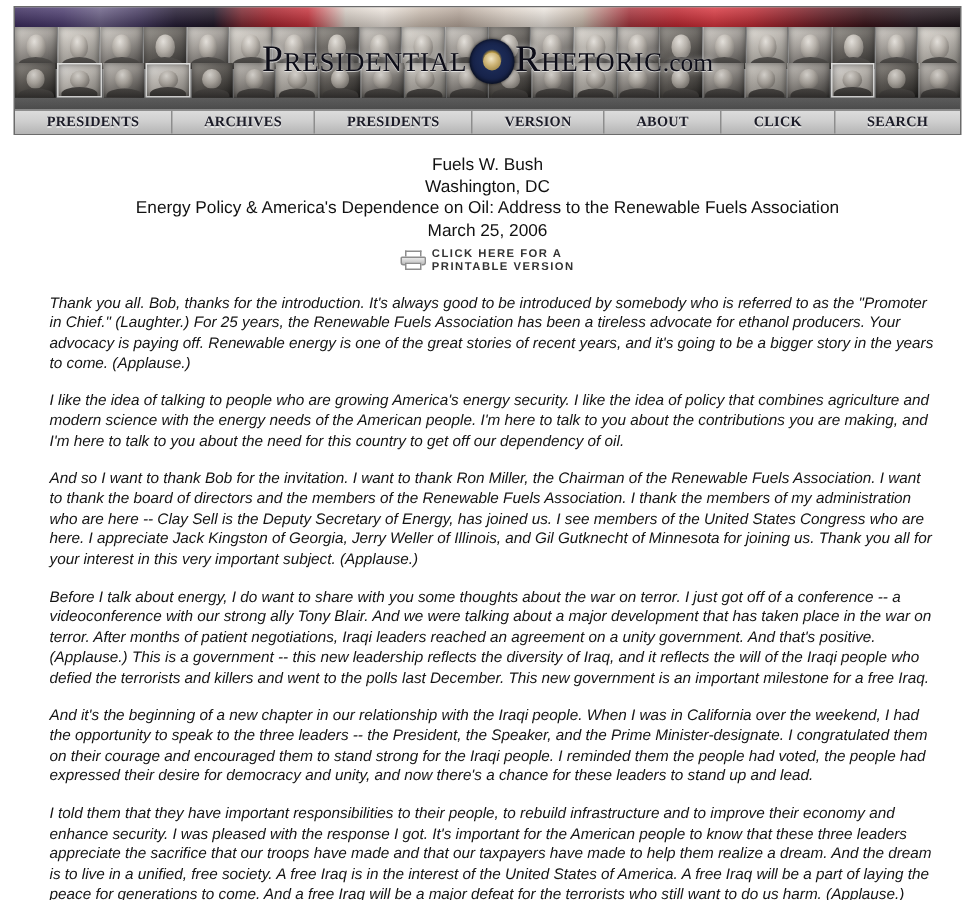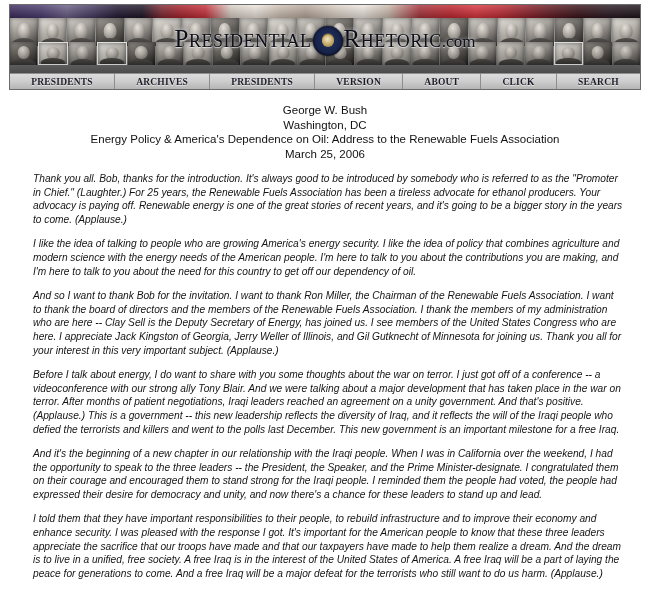--- a/index.html
+++ b/index.html
@@ -299,25 +299,36 @@
     <div class="nav-item">ARCHIVES</div>
     <div class="nav-item">PRESIDENTS</div>
     <div class="nav-item">VERSION</div>
     <div class="nav-item">ABOUT</div>
     <div class="nav-item">CLICK</div>
     <div class="nav-item">SEARCH</div>
   </div>
 </div>
 
 <div id="speech-head">
-  <span class="line">George W. Bush</span>
+  <span class="line">Fuels W. Bush</span>
   <span class="line">Washington, DC</span>
   <span class="line">Energy Policy &amp; America's Dependence on Oil: Address to the Renewable Fuels Association</span>
   <span class="line">March 25, 2006</span>
 
+  <div id="printable">
+    <div id="printer-icon">
+      <div class="p-top"></div>
+      <div class="p-body"></div>
+      <div class="p-out"></div>
+    </div>
+    <div id="printable-label">
+      <span>CLICK HERE FOR A</span>
+      <span>PRINTABLE VERSION</span>
+    </div>
+  </div>
 </div>
 
 <div id="speech-body">
   <p>Thank you all. Bob, thanks for the introduction. It's always good to be introduced by somebody who is referred to as the "Promoter in Chief." (Laughter.) For 25 years, the Renewable Fuels Association has been a tireless advocate for ethanol producers. Your advocacy is paying off. Renewable energy is one of the great stories of recent years, and it's going to be a bigger story in the years to come. (Applause.)</p>
   <p>I like the idea of talking to people who are growing America's energy security. I like the idea of policy that combines agriculture and modern science with the energy needs of the American people. I'm here to talk to you about the contributions you are making, and I'm here to talk to you about the need for this country to get off our dependency of oil.</p>
   <p>And so I want to thank Bob for the invitation. I want to thank Ron Miller, the Chairman of the Renewable Fuels Association. I want to thank the board of directors and the members of the Renewable Fuels Association. I thank the members of my administration who are here -- Clay Sell is the Deputy Secretary of Energy, has joined us. I see members of the United States Congress who are here. I appreciate Jack Kingston of Georgia, Jerry Weller of Illinois, and Gil Gutknecht of Minnesota for joining us. Thank you all for your interest in this very important subject. (Applause.)</p>
   <p>Before I talk about energy, I do want to share with you some thoughts about the war on terror. I just got off of a conference -- a videoconference with our strong ally Tony Blair. And we were talking about a major development that has taken place in the war on terror. After months of patient negotiations, Iraqi leaders reached an agreement on a unity government. And that's positive. (Applause.) This is a government -- this new leadership reflects the diversity of Iraq, and it reflects the will of the Iraqi people who defied the terrorists and killers and went to the polls last December. This new government is an important milestone for a free Iraq.</p>
   <p>And it's the beginning of a new chapter in our relationship with the Iraqi people. When I was in California over the weekend, I had the opportunity to speak to the three leaders -- the President, the Speaker, and the Prime Minister-designate. I congratulated them on their courage and encouraged them to stand strong for the Iraqi people. I reminded them the people had voted, the people had expressed their desire for democracy and unity, and now there's a chance for these leaders to stand up and lead.</p>
   <p>I told them that they have important responsibilities to their people, to rebuild infrastructure and to improve their economy and enhance security. I was pleased with the response I got. It's important for the American people to know that these three leaders appreciate the sacrifice that our troops have made and that our taxpayers have made to help them realize a dream. And the dream is to live in a unified, free society. A free Iraq is in the interest of the United States of America. A free Iraq will be a part of laying the peace for generations to come. And a free Iraq will be a major defeat for the terrorists who still want to do us harm. (Applause.)</p>
 

